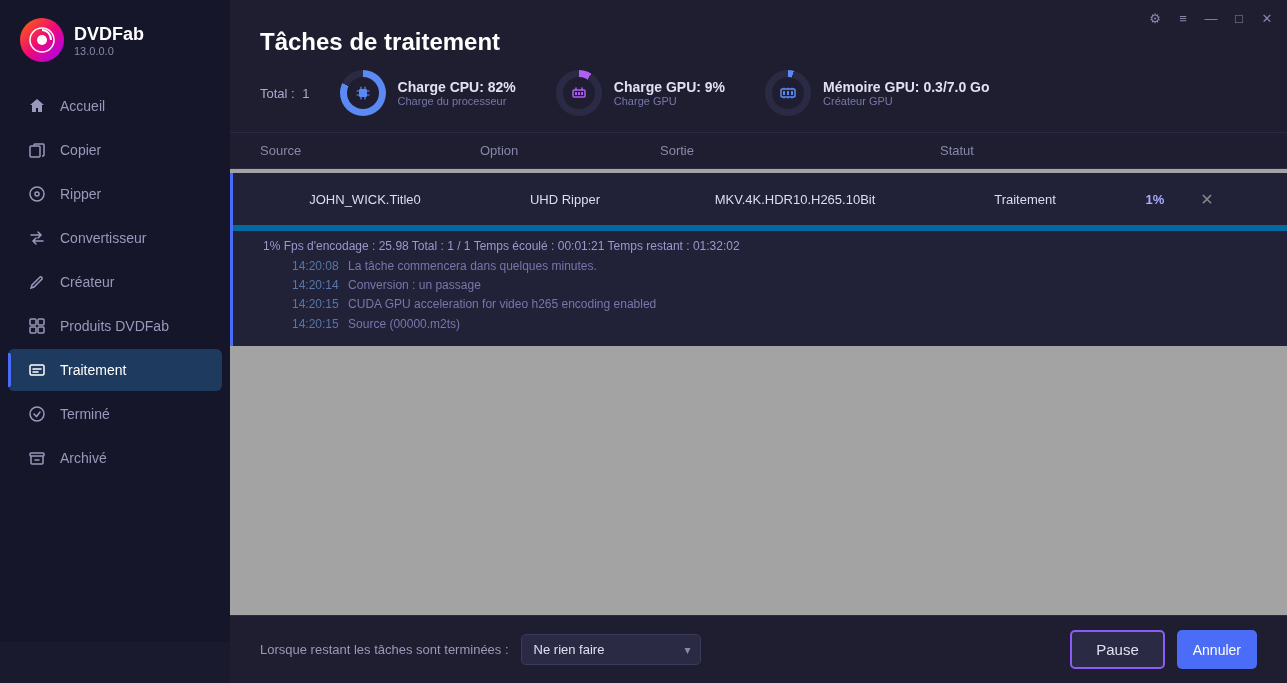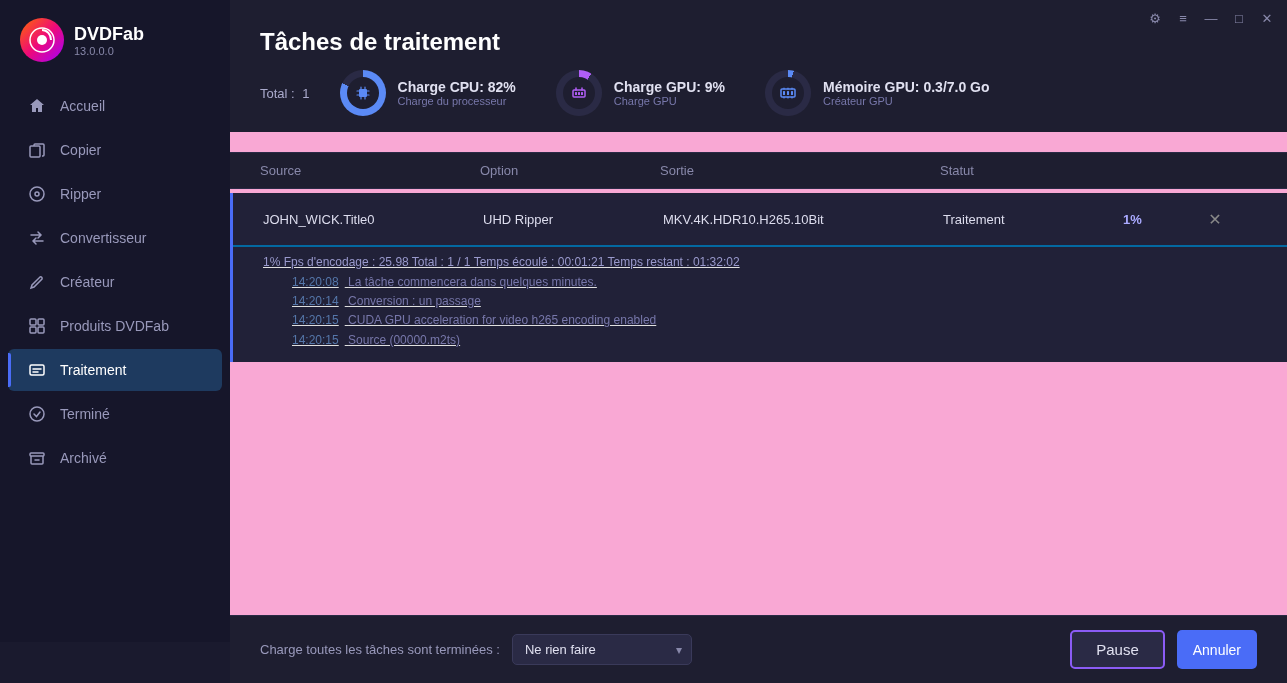--- a/index.html
+++ b/index.html
@@ -96,26 +96,25 @@
       height: 18px;
       display: flex;
       align-items: center;
       justify-content: center;
       flex-shrink: 0;
     }
 
     
     .main-content {
       flex: 1;
-      background: #f9a8d4;
+      background: #a3a3a3;
       display: flex;
       flex-direction: column;
       height: 683px;
       overflow: hidden;
-      gap: 20px;
     }
 
     .main-header {
       padding: 28px 30px 16px 30px;
       background: #1e1e30;
     }
 
     .main-title {
       font-size: 24px;
       font-weight: 600;
@@ -213,22 +212,23 @@
 
     .table-row-wrap {
       border-left: 3px solid #4a6cf7;
       margin: 4px 0;
       background: #212138;
     }
 
     .table-row {
       display: grid;
       grid-template-columns: 220px 180px 280px 180px 80px 40px;
-      padding: 14px 30px;
-      align-items: center;
+      padding: 14px 22px;
+      align-items: center;
+      text-align: center;
     }
 
     .table-cell {
       font-size: 13px;
       color: #ddddee;
     }
 
     .progress-text {
       color: #aaaaff;
       font-weight: 600;
@@ -242,22 +242,21 @@
       align-items: center;
       justify-content: center;
       cursor: pointer;
       color: #888;
       font-size: 16px;
     }
 
     .log-area {
       padding: 8px 30px 12px 30px;
       background: #212138;
-      border-top: 2px solid #0369a1;
-      text-decoration: underline;
+      border-top: 6px solid #0369a1;
     }
 
     .log-progress-line {
       font-size: 12px;
       color: #9999cc;
       margin-bottom: 4px;
     }
 
     .log-line {
       font-size: 12px;
@@ -600,21 +599,21 @@
           <div class="log-line">
             <span class="time">14:20:15</span>
             <span>Source (00000.m2ts)</span>
           </div>
         </div>
       </div>
     </div>
 
     <div class="footer">
       <div class="footer-left">
-        <span class="footer-label">Charge toutes les tâches sont terminées :</span>
+        <span class="footer-label">Lorsque restant les tâches sont terminées :</span>
         <div class="select-wrap">
           <select class="footer-select">
           <option>Ne rien faire</option><option>Éteindre</option><option>Mettre en veille</option><option>Redémarrer</option></select>
           <span class="select-arrow">▾</span>
         </div>
       </div>
       <div class="footer-right">
         <button class="btn-pause">Pause</button>
         <button class="btn-cancel">Annuler</button>
       </div>

